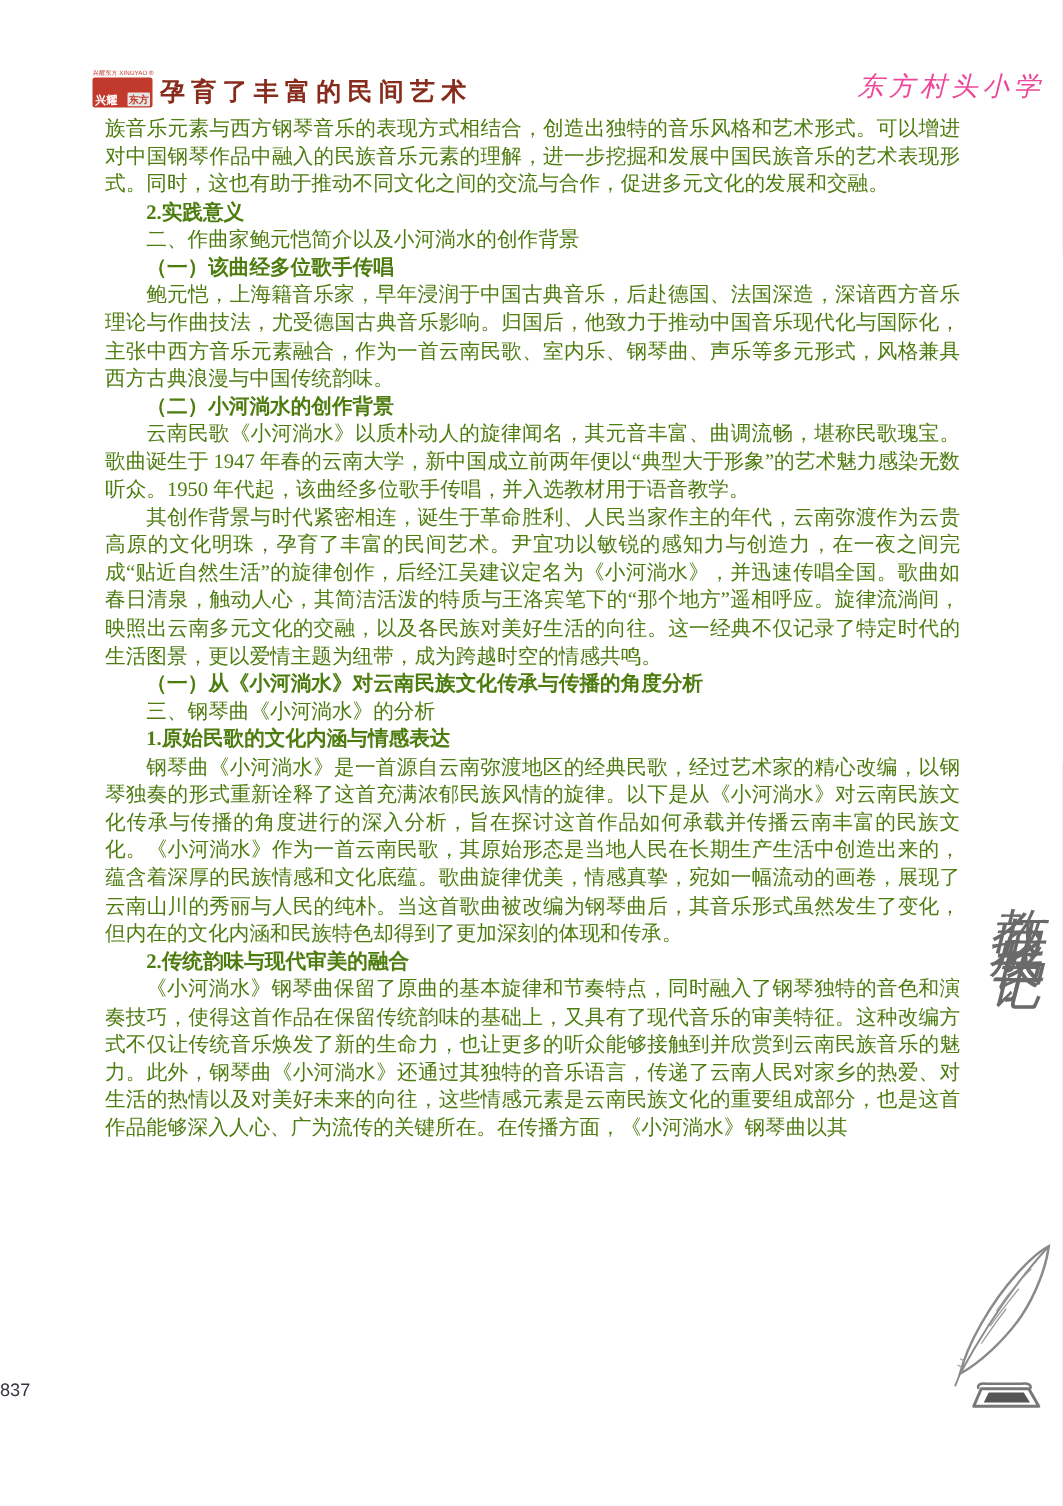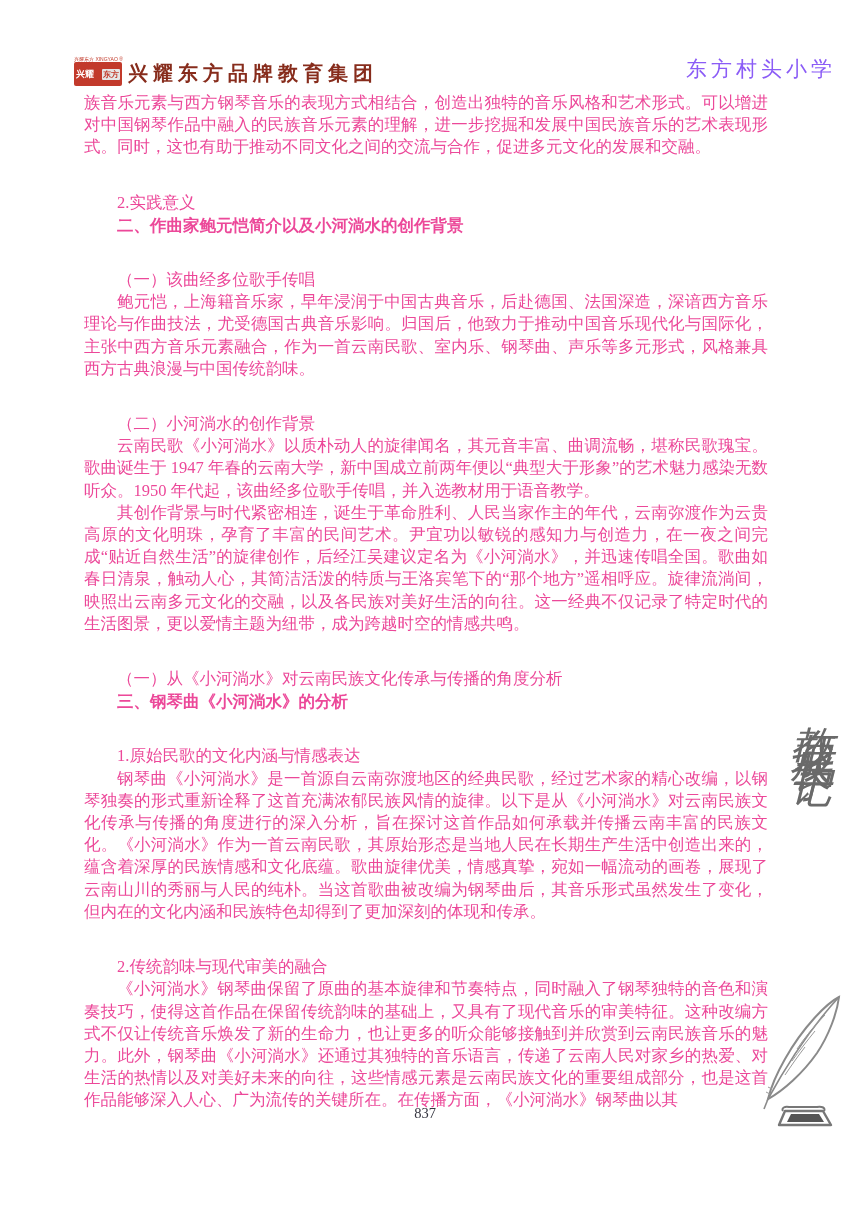--- a/index.html
+++ b/index.html
@@ -16,80 +16,80 @@
   .logo-seal{
     position:absolute;left:74px;top:56px;width:50px;height:34px;
   }
   .seal-microtext{
     font-size:5px;line-height:6px;color:#c23a2b;
     white-space:nowrap;overflow:hidden;letter-spacing:0;
     font-family:"Liberation Sans",sans-serif;
   }
   .seal-block{
     width:48px;height:24px;background:#c23a2b;border-radius:2px;
-    display:flex;align-items:center;justify-content:space-between;
+    display:flex;align-items:flex-end;justify-content:space-between;
     padding:1px 2px;box-sizing:border-box;
   }
   .seal-left{color:#ffffff;font-size:9px;line-height:10px;font-weight:bold;width:26px;}
   .seal-right{
     background:#e5e5e5;color:#c23a2b;font-size:8px;line-height:9px;
     font-weight:bold;padding:1px;border-radius:1px;
   }
   .brand-title{
     position:absolute;left:128px;top:60px;
     font-size:20px;font-weight:bold;color:#872c1c;
     letter-spacing:5px;white-space:nowrap;
   }
   .school-name{
     position:absolute;right:14px;top:55px;
-    font-size:21px;color:#8b5cf6;letter-spacing:4px;white-space:nowrap;
+    font-size:21px;color:#ec4899;letter-spacing:4px;white-space:nowrap;font-style:italic;
   }
 
   
   .doc-body{
     position:absolute;left:84px;top:92px;width:684px;
-    font-size:16.5px;line-height:22.2px;color:#ec4899;
+    font-size:16.5px;line-height:22.2px;color:#4d7c0f;
     text-align:justify;
   }
   .para{margin:0;text-indent:2em;}
   .para.body-cont{text-indent:0;}
-  .para.heading{font-weight:bold;font-family:"Liberation Sans","DejaVu Sans",sans-serif;}
-  .para.sub{font-weight:normal;margin-top:33px;}
+  .para.heading{font-weight:normal;font-family:"Liberation Sans","DejaVu Sans",sans-serif;}
+  .para.sub{font-weight:bold;}
 
   
   .vertical-title{
     position:absolute;left:784px;top:693px;height:310px;
     writing-mode:vertical-rl;text-orientation:upright;
     font-size:42px;color:#6a6a6a;letter-spacing:8px;
     font-style:italic;line-height:54px;
     font-family:"Liberation Serif","DejaVu Serif",serif;
     white-space:nowrap;
   }
   .quill-wrap{position:absolute;left:755px;top:993px;width:92px;height:140px;}
 
   
   .page-number{
     position:absolute;left:0;top:1105px;width:850px;
-    text-align:center;font-size:14.5px;color:#34343f;
-    font-family:Liberation Serif, serif;
+    text-align:left;font-size:14.5px;color:#34343f;
+    font-family:Liberation Sans, sans-serif;
   }
 </style>
 </head>
 <body>
 
 <div class="page">
 
   <div class="logo-seal">
     <div class="seal-microtext">兴耀东方 XINGYAO ®</div>
     <div class="seal-block">
       <span class="seal-left">兴耀</span>
       <span class="seal-right">东方</span>
     </div>
   </div>
-  <div class="brand-title">兴耀东方品牌教育集团</div>
+  <div class="brand-title">孕育了丰富的民间艺术</div>
   <div class="school-name">东方村头小学</div>
 
   <div class="doc-body">
       <p class="para body-cont">族音乐元素与西方钢琴音乐的表现方式相结合，创造出独特的音乐风格和艺术形式。可以增进对中国钢琴作品中融入的民族音乐元素的理解，进一步挖掘和发展中国民族音乐的艺术表现形式。同时，这也有助于推动不同文化之间的交流与合作，促进多元文化的发展和交融。</p>
       <p class="para sub">2.实践意义</p>
       <p class="para heading">二、作曲家鲍元恺简介以及小河淌水的创作背景</p>
       <p class="para sub">（一）该曲经多位歌手传唱</p>
       <p class="para body">鲍元恺，上海籍音乐家，早年浸润于中国古典音乐，后赴德国、法国深造，深谙西方音乐理论与作曲技法，尤受德国古典音乐影响。归国后，他致力于推动中国音乐现代化与国际化，主张中西方音乐元素融合，作为一首云南民歌、室内乐、钢琴曲、声乐等多元形式，风格兼具西方古典浪漫与中国传统韵味。</p>
       <p class="para sub">（二）小河淌水的创作背景</p>
       <p class="para body">云南民歌《小河淌水》以质朴动人的旋律闻名，其元音丰富、曲调流畅，堪称民歌瑰宝。歌曲诞生于 1947 年春的云南大学，新中国成立前两年便以“典型大于形象”的艺术魅力感染无数听众。1950 年代起，该曲经多位歌手传唱，并入选教材用于语音教学。</p>

